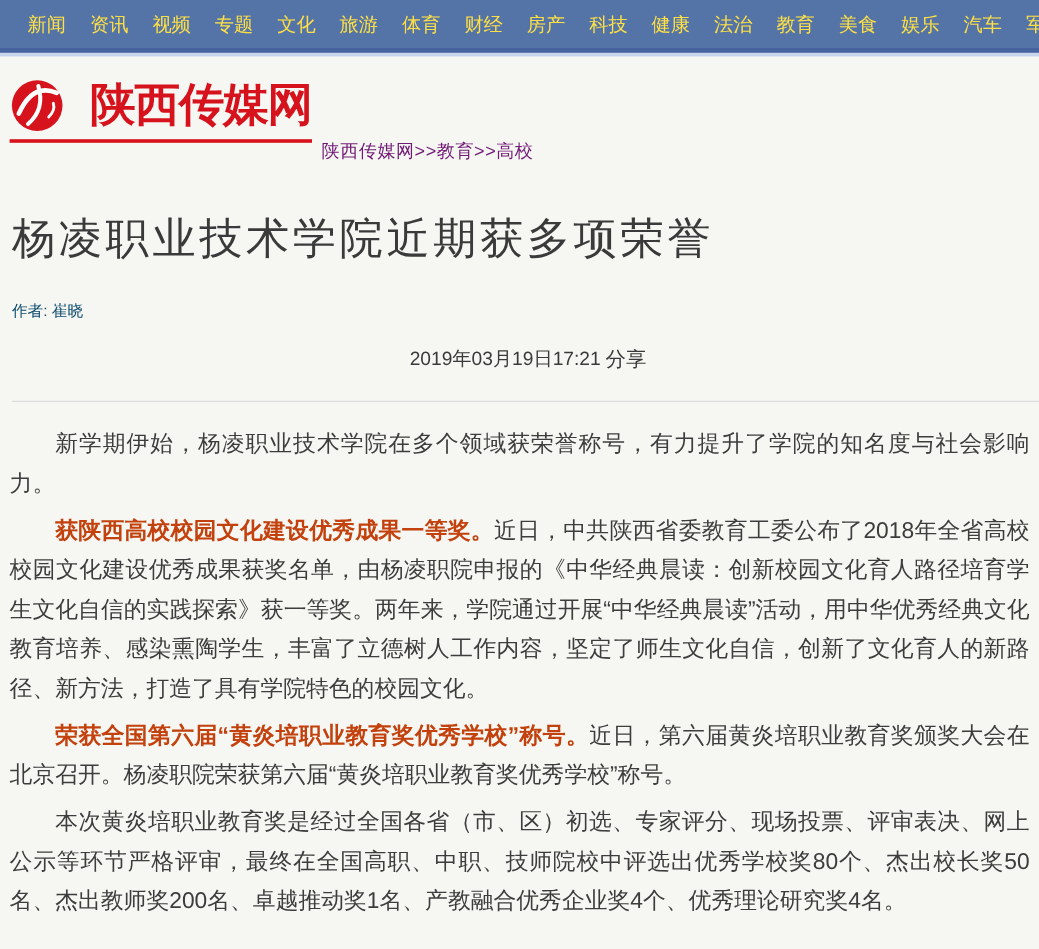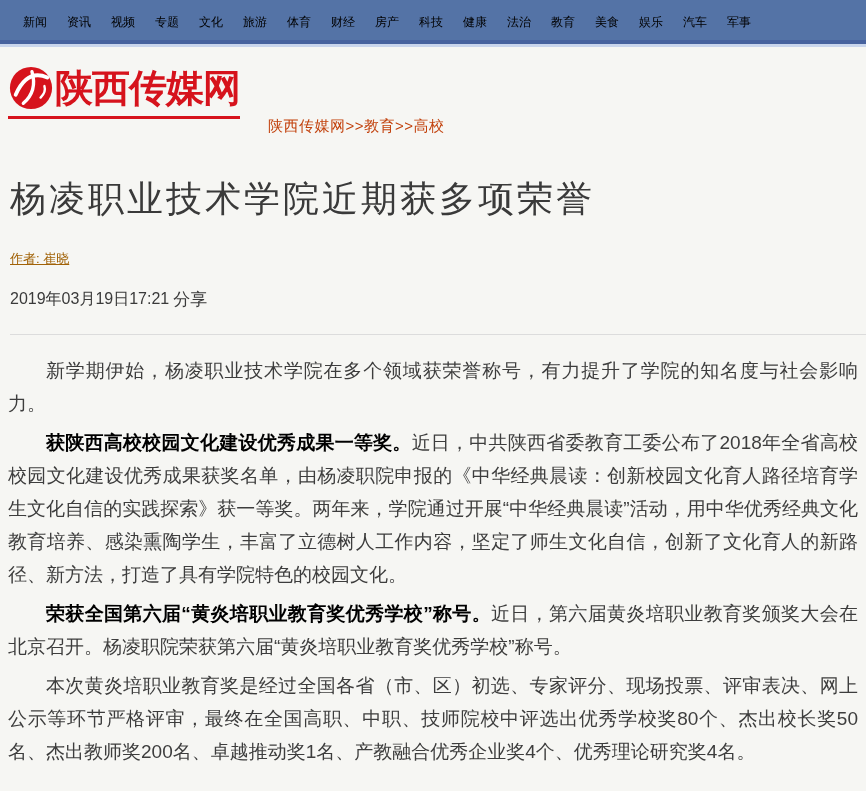--- a/index.html
+++ b/index.html
@@ -16,71 +16,71 @@
     background: #5473a6;
     border-bottom: 4px solid #47629e;
     overflow: hidden;
   }
   .topnav-inner {
     display: flex; gap: 20px;
     padding-left: 23px;
     width: 900px;
   }
   .nav-item {
-    font-size: 12px; color: #000000;
+    font-size: 16px; color: #fde047;
     line-height: 44px; white-space: nowrap;
     cursor: pointer; flex: 0 0 auto;
   }
   .nav-strip { height: 3px; background: #c9d5ec; }
 
   
   .masthead { position: relative; height: 104px; }
   .logo { position: absolute; left: 8px; top: 18px; cursor: pointer; }
-  .logo-row { display: flex; align-items: center; gap: 1px; }
+  .logo-row { display: flex; align-items: center; gap: 21px; }
   .logo-icon { flex: 0 0 auto; display: block; }
   .logo-text {
     font-size: 38px; font-weight: bold; color: #d6131c;
     letter-spacing: -1px; line-height: 1; white-space: nowrap;
   }
   .logo-rule { height: 3px; background: #d6131c; margin-top: 5px; }
   .logo-tagline {
     display: flex; justify-content: space-between;
     font-size: 13px; font-weight: bold; color: #d6131c; margin-top: 3px;
     white-space: nowrap;
   }
   .breadcrumb {
     position: absolute; left: 268px; top: 70px;
-    font-size: 15px; color: #c2410c; letter-spacing: 0.5px;
+    font-size: 15px; color: #701a75; letter-spacing: 0.5px;
     cursor: pointer;
   }
 
   
   .page-title {
     margin: 27px 10px 0; font-size: 36px; font-weight: normal;
     color: #3a3a3a; letter-spacing: 3px; line-height: 1.15;
   }
-  .author { margin: 31px 10px 0; font-size: 13px; color: #a16207; text-decoration: underline; }
+  .author { margin: 31px 10px 0; font-size: 13px; color: #0c4a6e; }
   .meta-row {
-    display: flex; justify-content: flex-start; align-items: center;
+    display: flex; justify-content: center; align-items: center;
     margin: 20px 0 0 10px; overflow: hidden;
   }
   .date { font-size: 16px; color: #3a3a3a; }
   .share {
     font-size: 17px; color: #3a3a3a;
     position: relative; right: -4px; cursor: pointer; white-space: nowrap;
   }
   .divider { border: none; border-top: 1px solid #dcdcdc; margin: 23px 0 0 10px; }
 
   
   .article { padding: 13px 8px 0; }
   .article p {
     margin: 6px 0; font-size: 19px; line-height: 33px;
     color: #3d3d3d; text-indent: 2em; text-align: justify; text-align-last: left;
   }
-  .article b { color: #000000; }
+  .article b { color: #c2410c; }
 </style>
 </head>
 <body>
 
 <nav class="topnav">
   <div class="topnav-inner">
     <span class="nav-item">新闻</span>
     <span class="nav-item">资讯</span>
     <span class="nav-item">视频</span>
     <span class="nav-item">专题</span>

